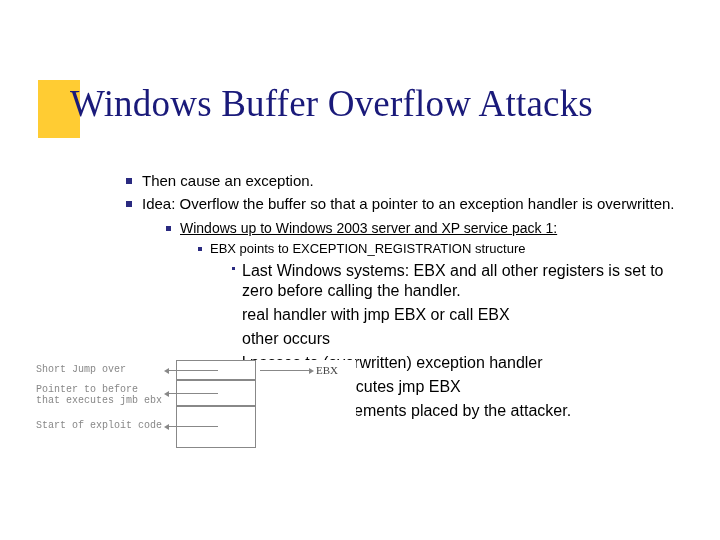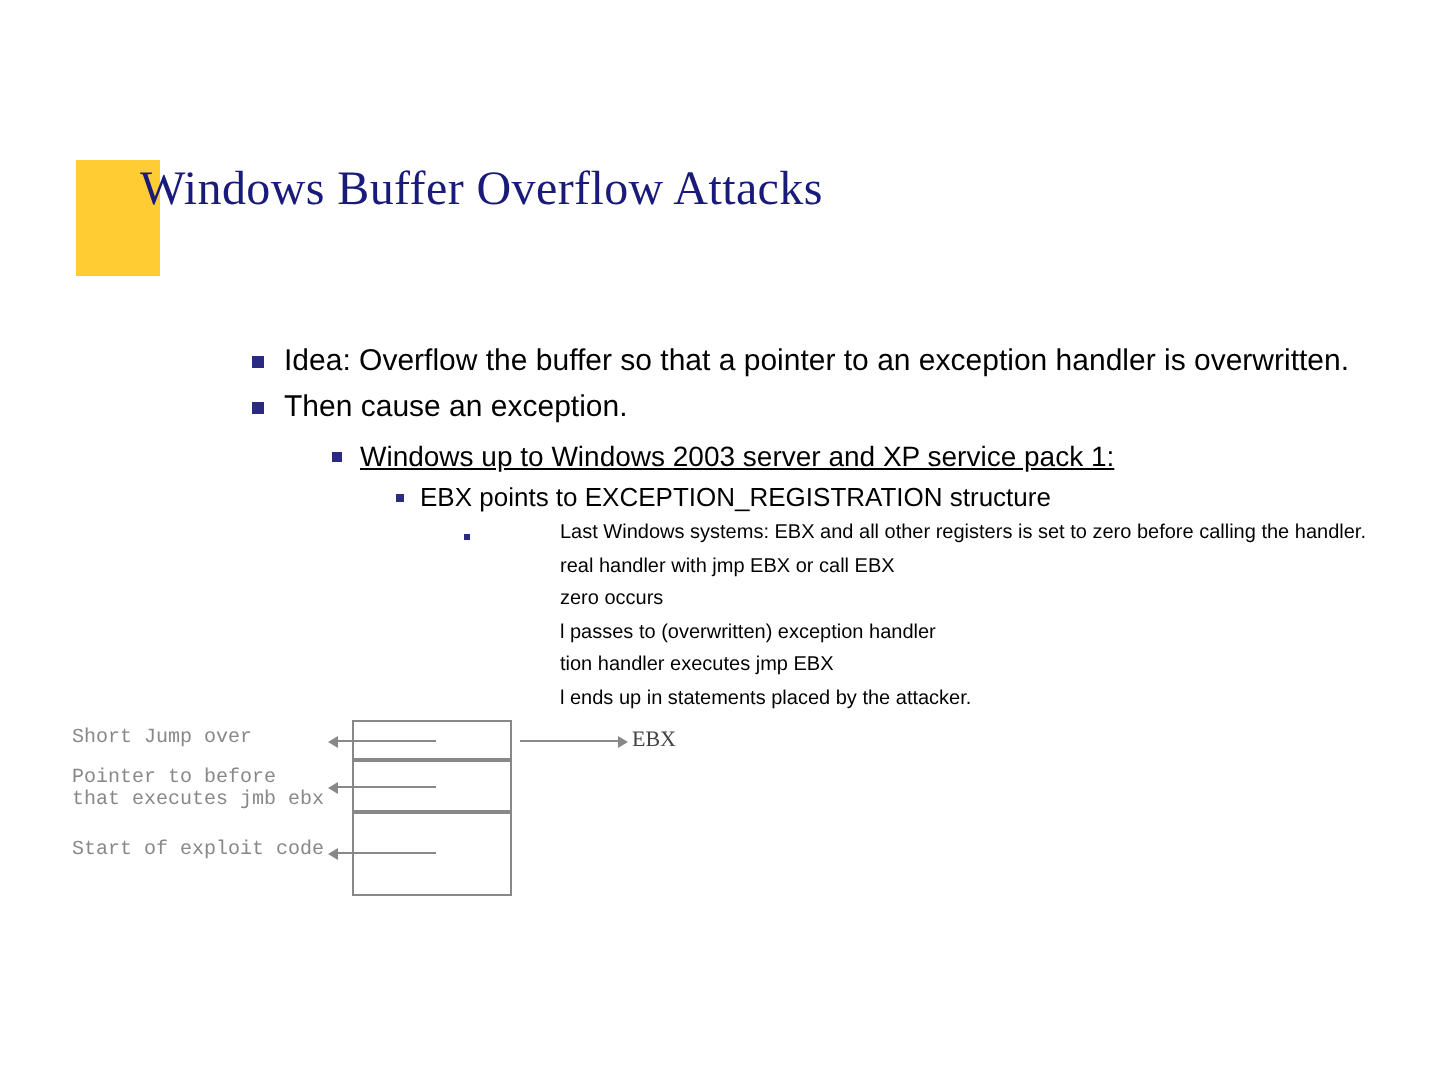--- a/index.html
+++ b/index.html
@@ -19,21 +19,21 @@
     width: 42px;
     height: 58px;
     background: #ffcc33;
     z-index: 0;
   }
   .title {
     position: absolute;
     top: 82px;
     left: 70px;
     font-family: "Times New Roman", serif;
-    font-size: 24px;
+    font-size: 37px;
     color: #1a1a7a;
     font-weight: 400;
     z-index: 1;
     letter-spacing: 0.2px;
   }
   .content {
     position: absolute;
     top: 158px;
     left: 88px;
     right: 30px;
@@ -54,21 +54,21 @@
     margin-top: 6px;
   }
   .sq.sm { width: 6px; height: 6px; margin-top: 6px; margin-right: 10px; }
   .sq.xs { width: 5px; height: 5px; margin-top: 6px; margin-right: 9px; }
   .sq.xxs { width: 4px; height: 4px; margin-top: 6px; margin-right: 8px; }
   .sq.xxxs { width: 3px; height: 3px; margin-top: 6px; margin-right: 7px; }
   .lvl1 { font-size: 20px; }
   .lvl2 { font-size: 15px; margin-left: 38px; }
   .lvl3 { font-size: 14px; margin-left: 78px; }
   .lvl4 { font-size: 13px; margin-left: 110px; }
-  .lvl5 { font-size: 10px; margin-left: 144px; gap: 38px; }
+  .lvl5 { font-size: 16px; margin-left: 144px; }
   .lvl2-block { margin-top: 14px; }
   .lvl3-block { margin-top: 6px; text-decoration: underline; }
   .lvl4-block { margin-top: 2px; }
   .lvl5-block { margin-top: 1px; }
   .diagram {
     position: absolute;
     left: 36px;
     top: 360px;
     width: 320px;
     height: 120px;
@@ -114,25 +114,25 @@
 <div class="accent-bar"></div>
 
 <h1 class="title">Windows Buffer Overflow Attacks</h1>
 
 <div class="content">
 
 
   <div class="lvl2-block">
     <div class="bullet-row lvl2">
       <span class="sq sm"></span>
-      <span>Idea: Overflow the buffer so that a pointer to an exception handler is overwritten.</span>
+      <span>Then cause an exception.</span>
     </div>
     <div class="bullet-row lvl2">
       <span class="sq sm"></span>
-      <span>Then cause an exception.</span>
+      <span>Idea: Overflow the buffer so that a pointer to an exception handler is overwritten.</span>
     </div>
   </div>
 
   <div class="lvl3-block">
     <div class="bullet-row lvl3">
       <span class="sq xs"></span>
       <span>Windows up to Windows 2003 server and XP service pack 1:</span>
     </div>
   </div>
 
@@ -147,21 +147,21 @@
     <div class="bullet-row lvl5">
       <span class="sq xxxs"></span>
       <span>Last Windows systems: EBX and all other registers is set to zero before calling the handler.</span>
     </div>
     <div class="bullet-row lvl5">
       <span class="sq xxxs" style="visibility:hidden"></span>
       <span>real handler with jmp EBX or call EBX</span>
     </div>
     <div class="bullet-row lvl5">
       <span class="sq xxxs" style="visibility:hidden"></span>
-      <span>zero occurs</span>
+      <span>other occurs</span>
     </div>
     <div class="bullet-row lvl5">
       <span class="sq xxxs" style="visibility:hidden"></span>
       <span>l passes to (overwritten) exception handler</span>
     </div>
     <div class="bullet-row lvl5">
       <span class="sq xxxs" style="visibility:hidden"></span>
       <span>tion handler executes jmp EBX</span>
     </div>
     <div class="bullet-row lvl5">

